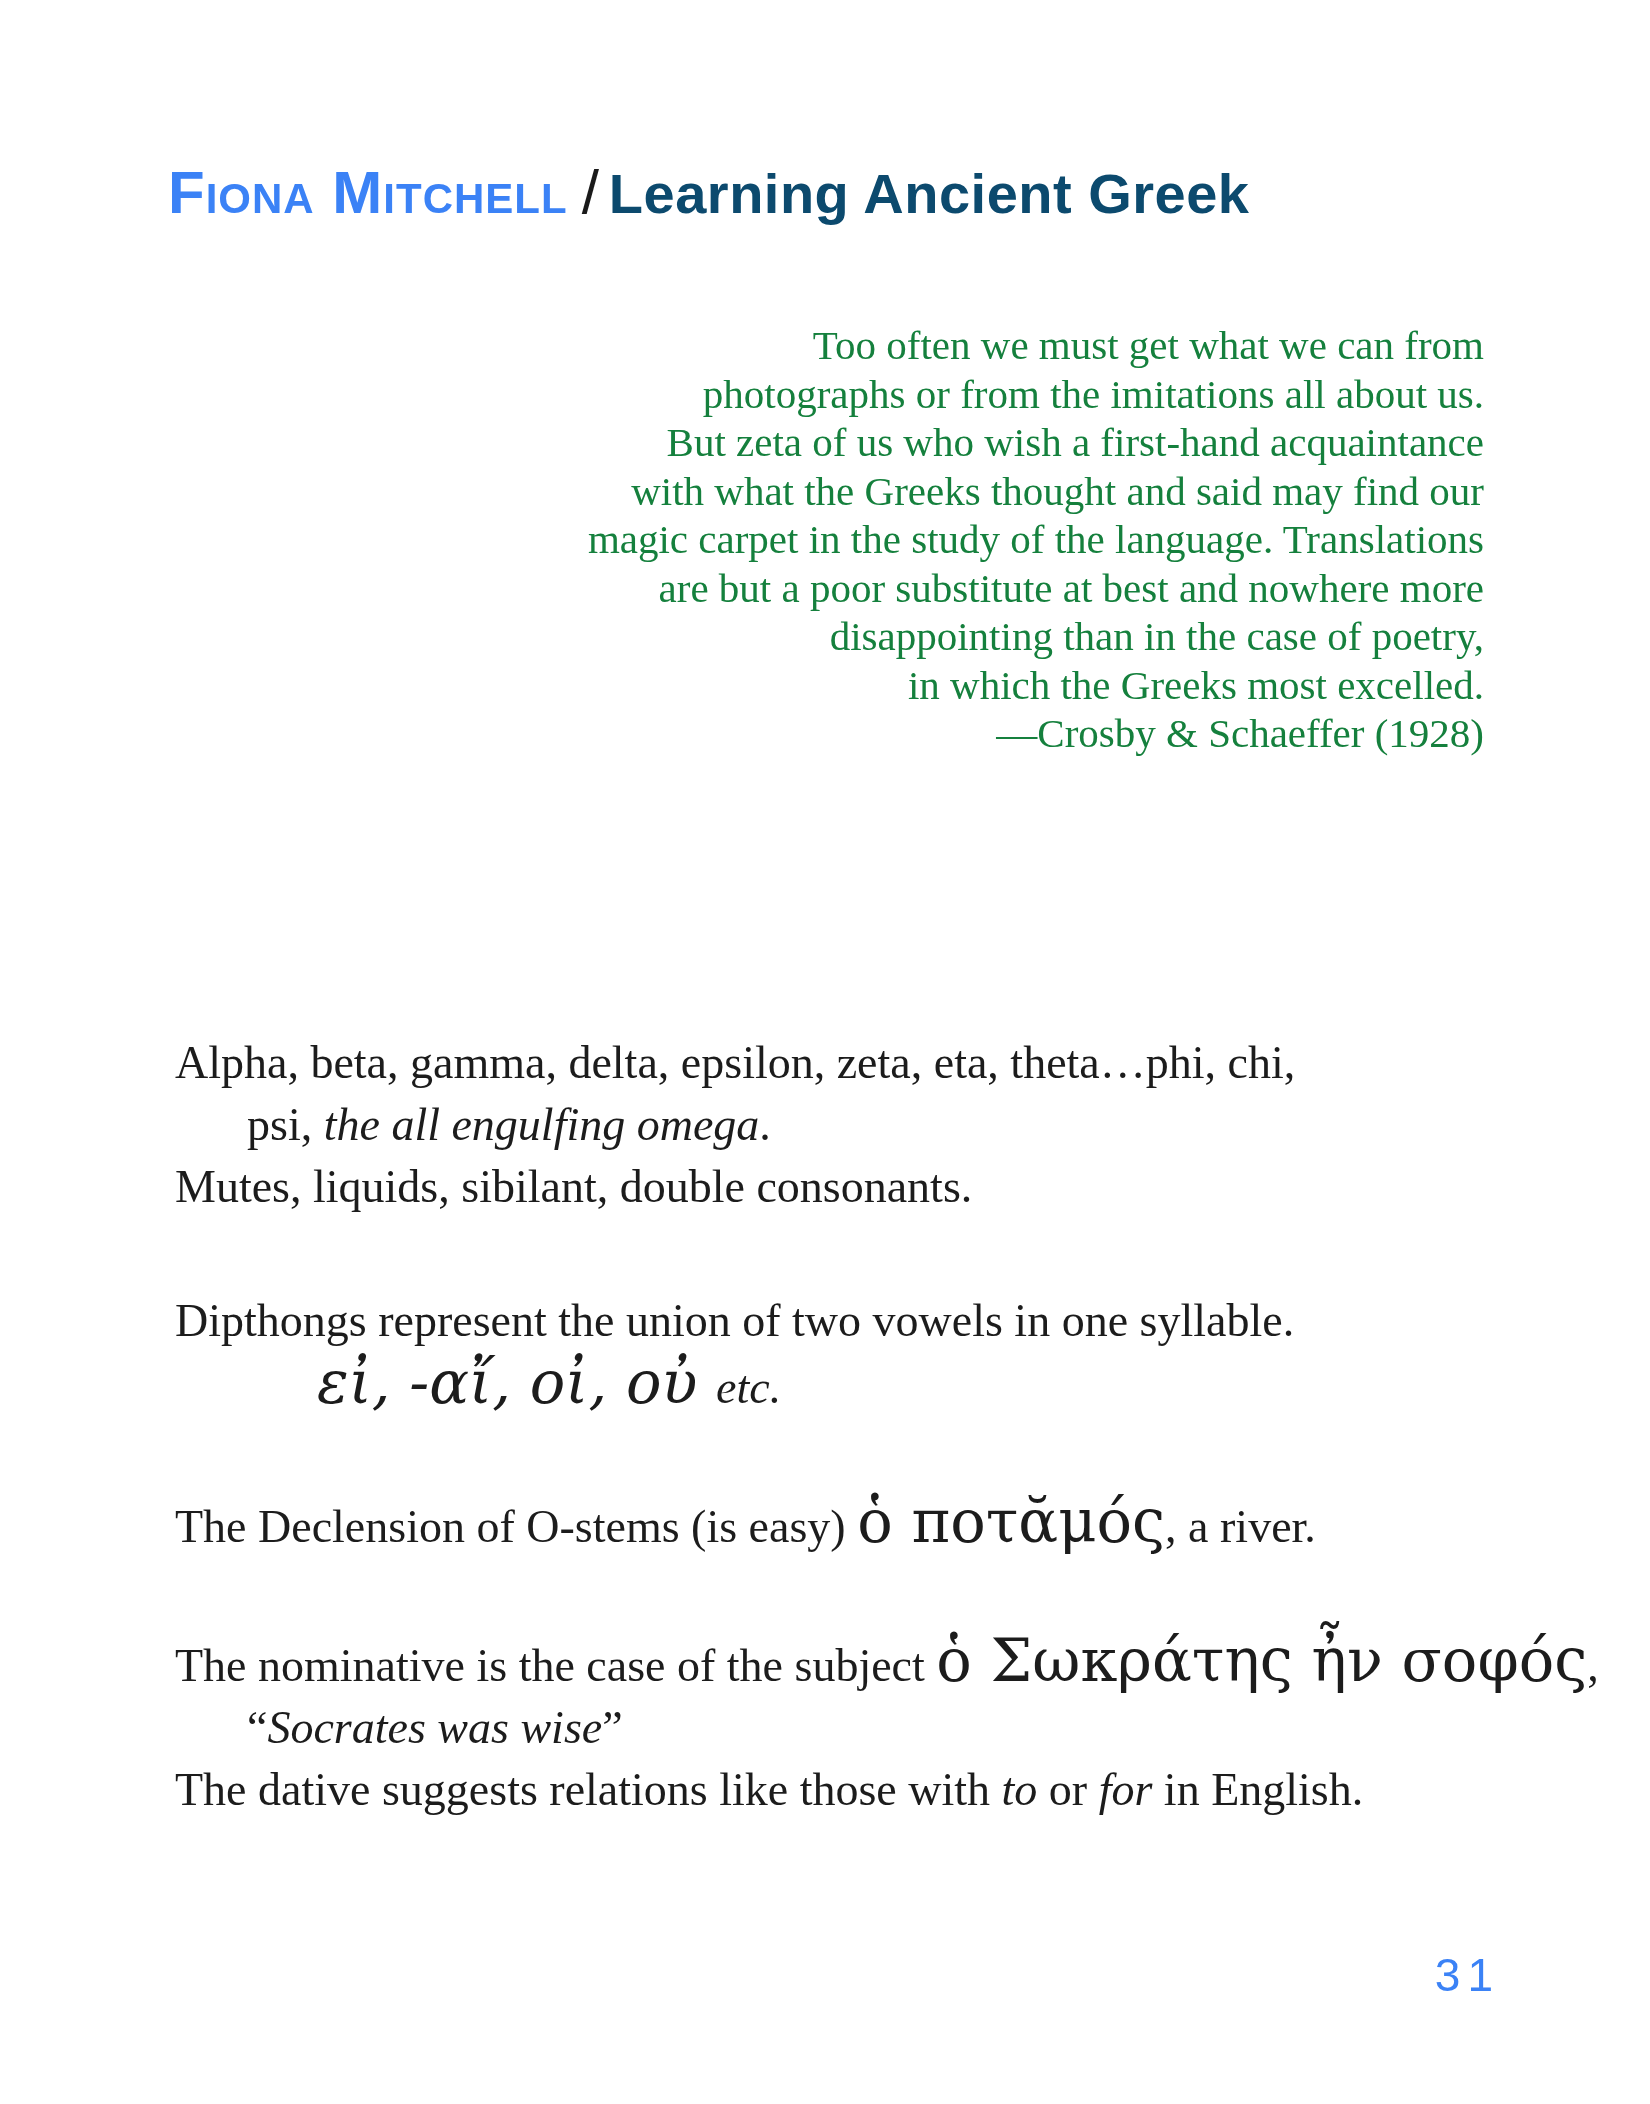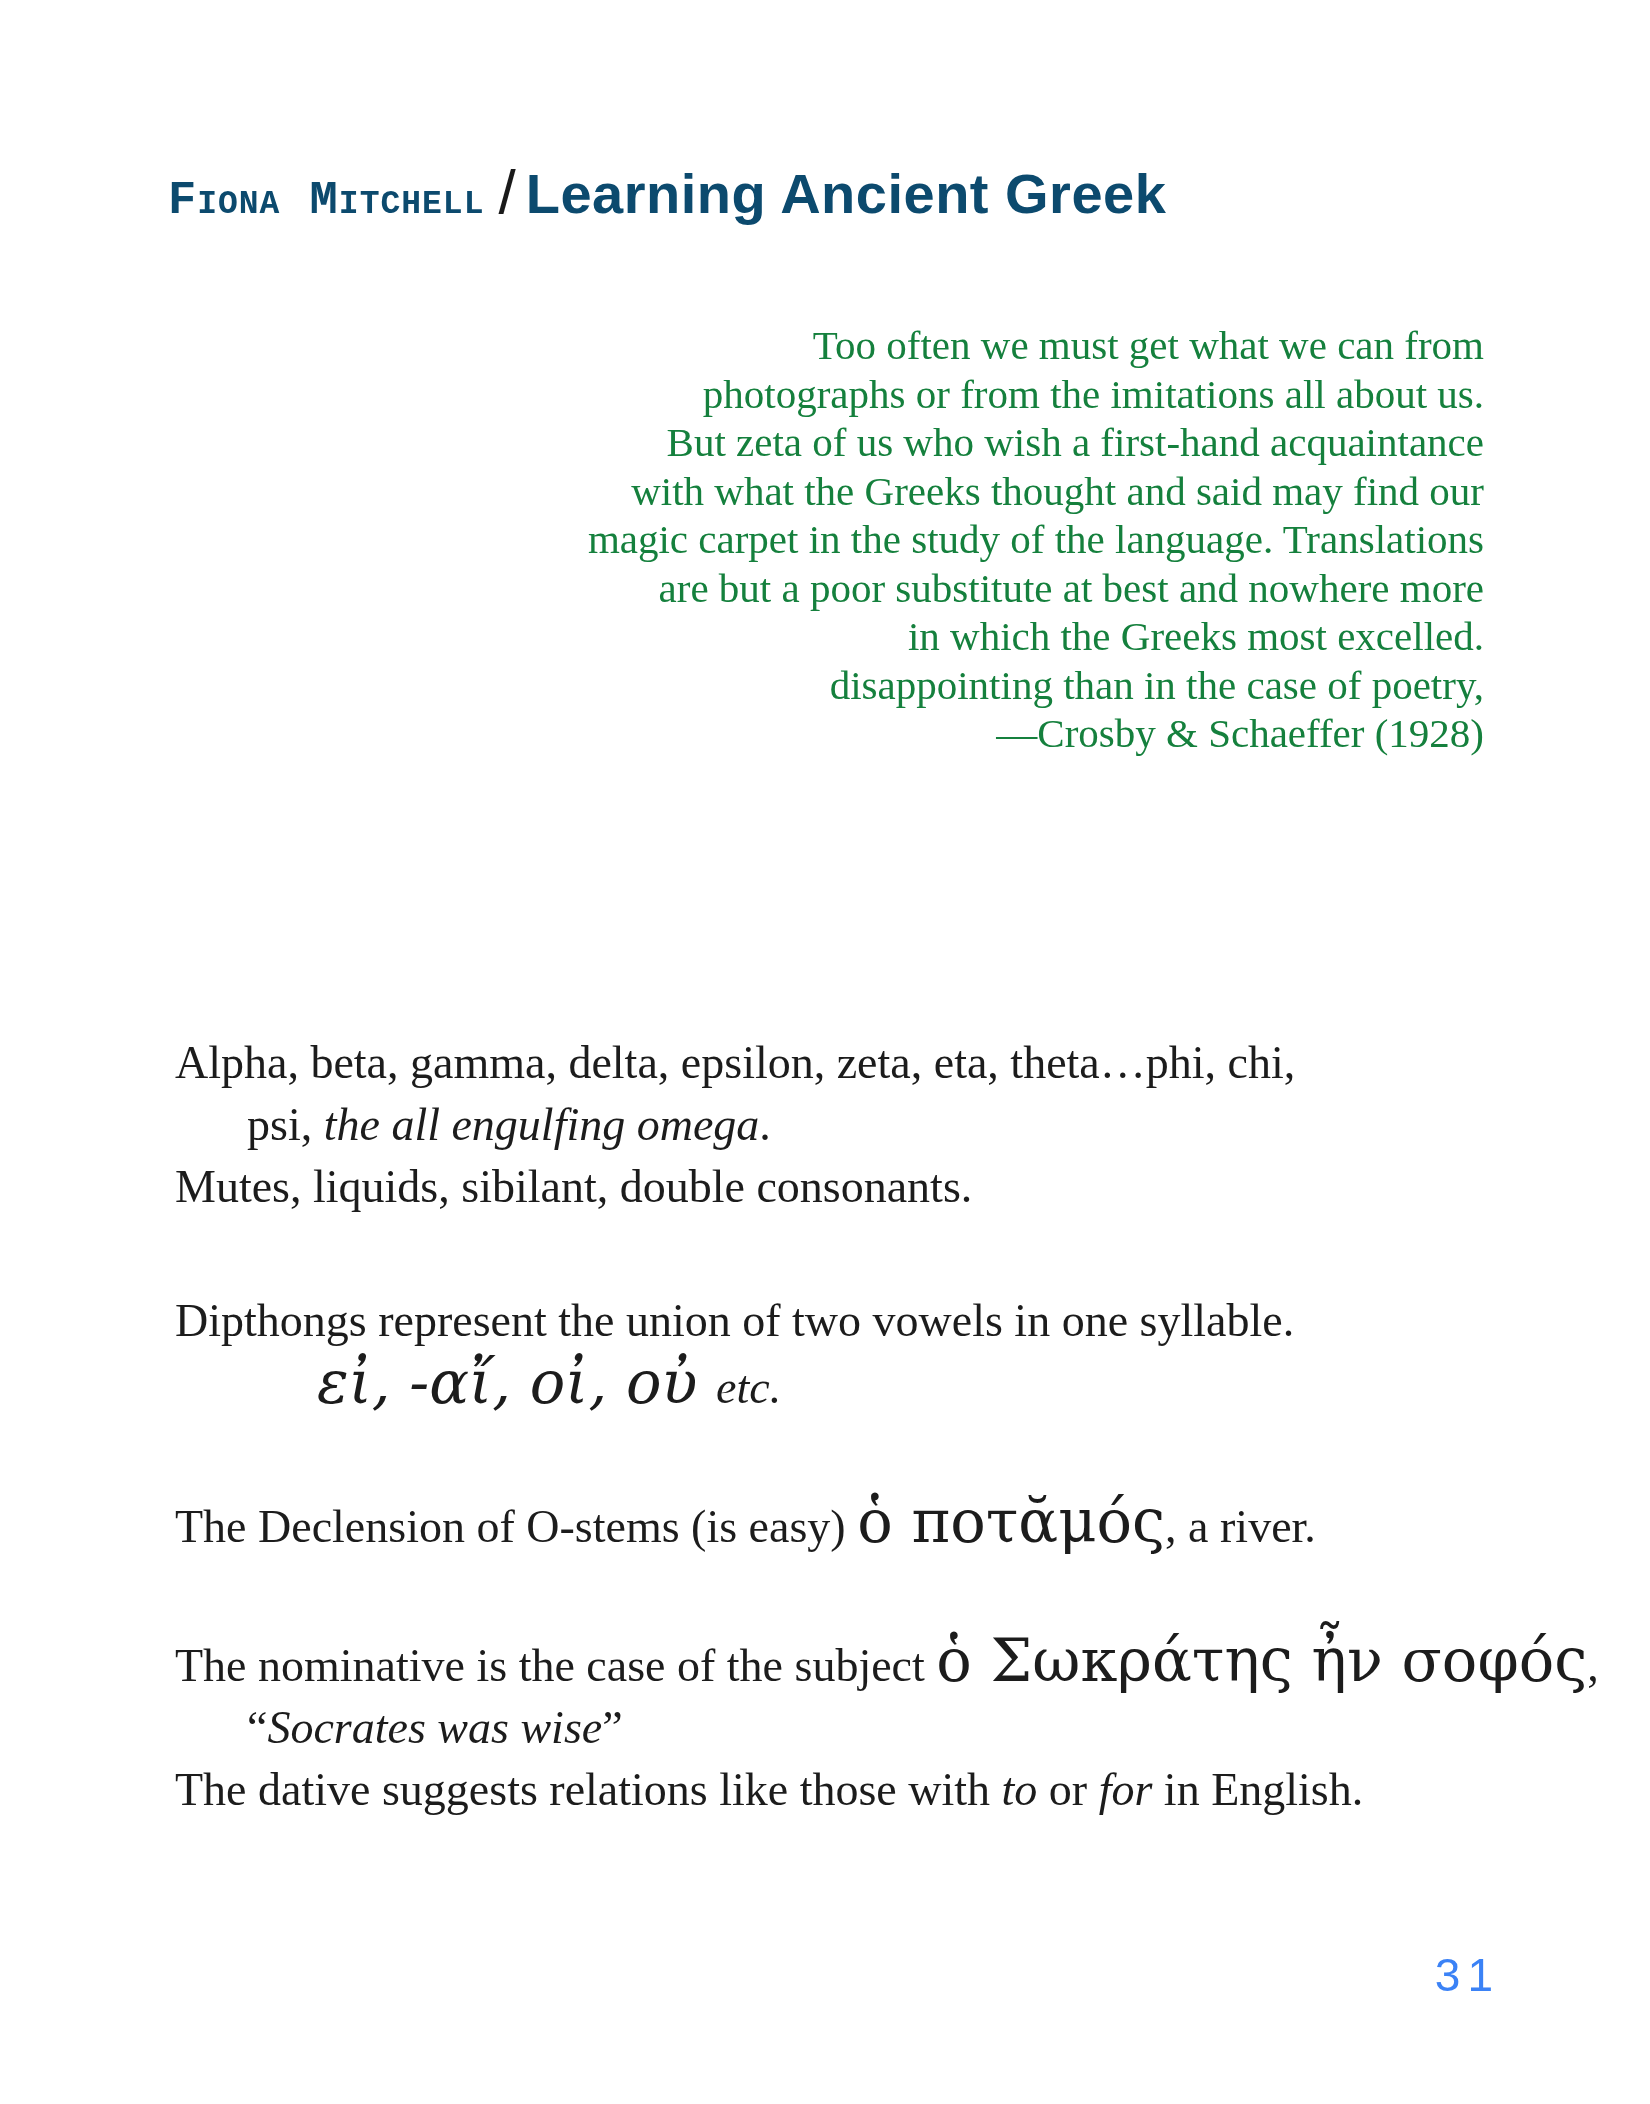--- a/index.html
+++ b/index.html
@@ -18,26 +18,26 @@
 
   
   .header {
     position: absolute;
     left: 168px;
     top: 160px;
     line-height: 64px;
     white-space: nowrap;
   }
   .author {
-    font-family: Liberation Mono, monospace;
+    font-family: Liberation Sans, sans-serif;
     font-variant: small-caps;
     font-weight: 700;
-    font-size: 47px;
+    font-size: 60px;
     letter-spacing: 1px;
-    color: #0c4a6e;
+    color: #3b82f6;
   }
   .separator {
     font-family: "Liberation Sans", sans-serif;
     font-weight: 300;
     font-size: 62px;
     color: #1a1a1a;
     padding: 0 10px 0 14px;
   }
   .title {
     font-family: "Liberation Sans", sans-serif;
@@ -100,22 +100,22 @@
     <span class="author">Fiona Mitchell</span><span class="separator">/</span><span class="title">Learning Ancient Greek</span>
   </div>
 
   <div class="epigraph">
       <div class="ep-line">Too often we must get what we can from</div>
       <div class="ep-line">photographs or from the imitations all about us.</div>
       <div class="ep-line">But zeta of us who wish a first-hand acquaintance</div>
       <div class="ep-line">with what the Greeks thought and said may find our</div>
       <div class="ep-line">magic carpet in the study of the language. Translations</div>
       <div class="ep-line">are but a poor substitute at best and nowhere more</div>
+      <div class="ep-line">disappointing than in the case of poetry,</div>
       <div class="ep-line">in which the Greeks most excelled.</div>
-      <div class="ep-line">disappointing than in the case of poetry,</div>
       <div class="ep-line">—Crosby &amp; Schaeffer (1928)</div>
     </div>
 
   <div class="poem">
       <div class="stanza">
         <div class="poem-line"><span>Alpha, beta, gamma, delta, epsilon, zeta, eta, theta…phi, chi,</span></div>
         <div class="poem-line indent-1"><span>psi, </span><span class="seg-italic">the all engulfing omega</span><span>.</span></div>
         <div class="poem-line"><span>Mutes, liquids, sibilant, double consonants.</span></div>
       </div>
       <div class="stanza">

